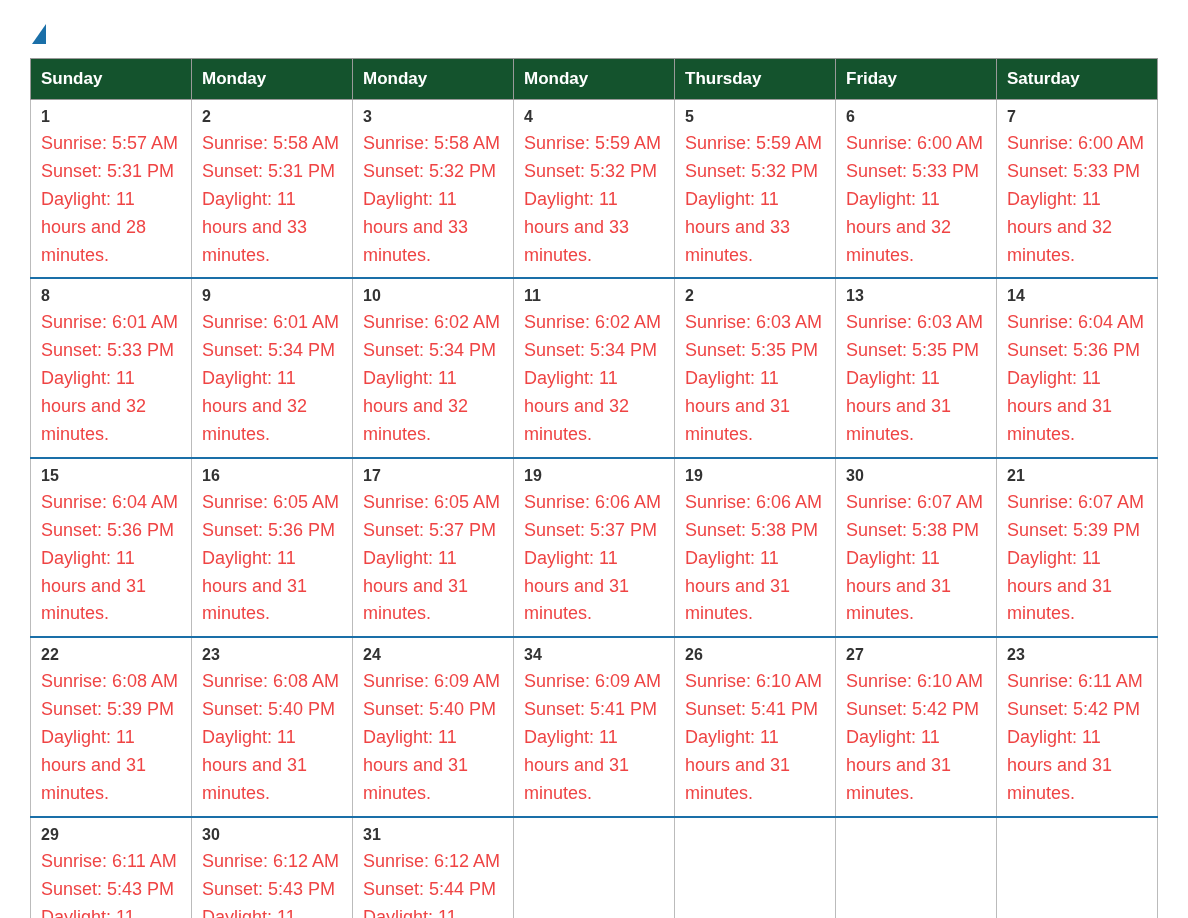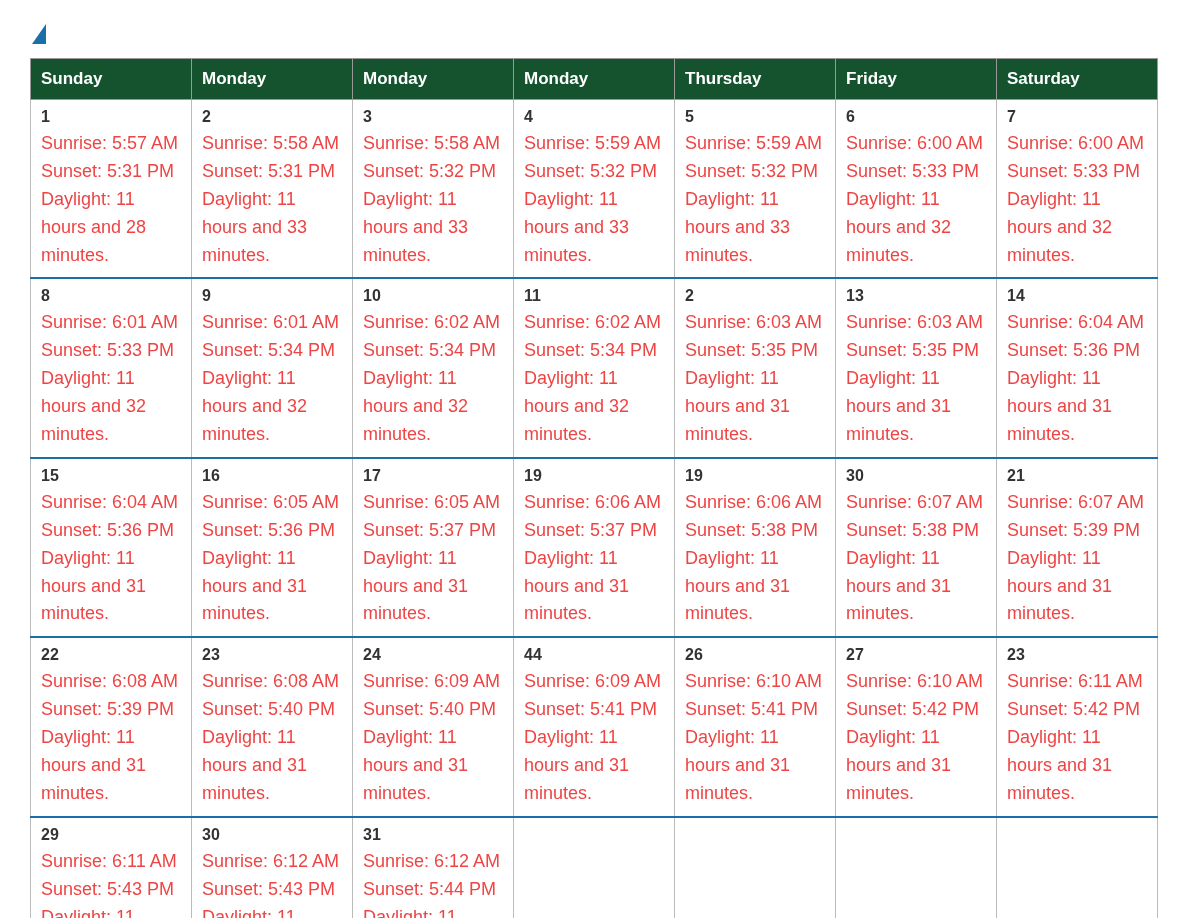--- a/index.html
+++ b/index.html
@@ -328,21 +328,21 @@
       </td>
         <td>
         <span class="day-num">24</span>
         <div class="day-info">
           <span>Sunrise: 6:09 AM</span><br>
           <span>Sunset: 5:40 PM</span><br>
           <span>Daylight: 11 hours and 31 minutes.</span>
         </div>
       </td>
         <td>
-        <span class="day-num">44</span>
+        <span class="day-num">34</span>
         <div class="day-info">
           <span>Sunrise: 6:09 AM</span><br>
           <span>Sunset: 5:41 PM</span><br>
           <span>Daylight: 11 hours and 31 minutes.</span>
         </div>
       </td>
         <td>
         <span class="day-num">26</span>
         <div class="day-info">
           <span>Sunrise: 6:10 AM</span><br>

